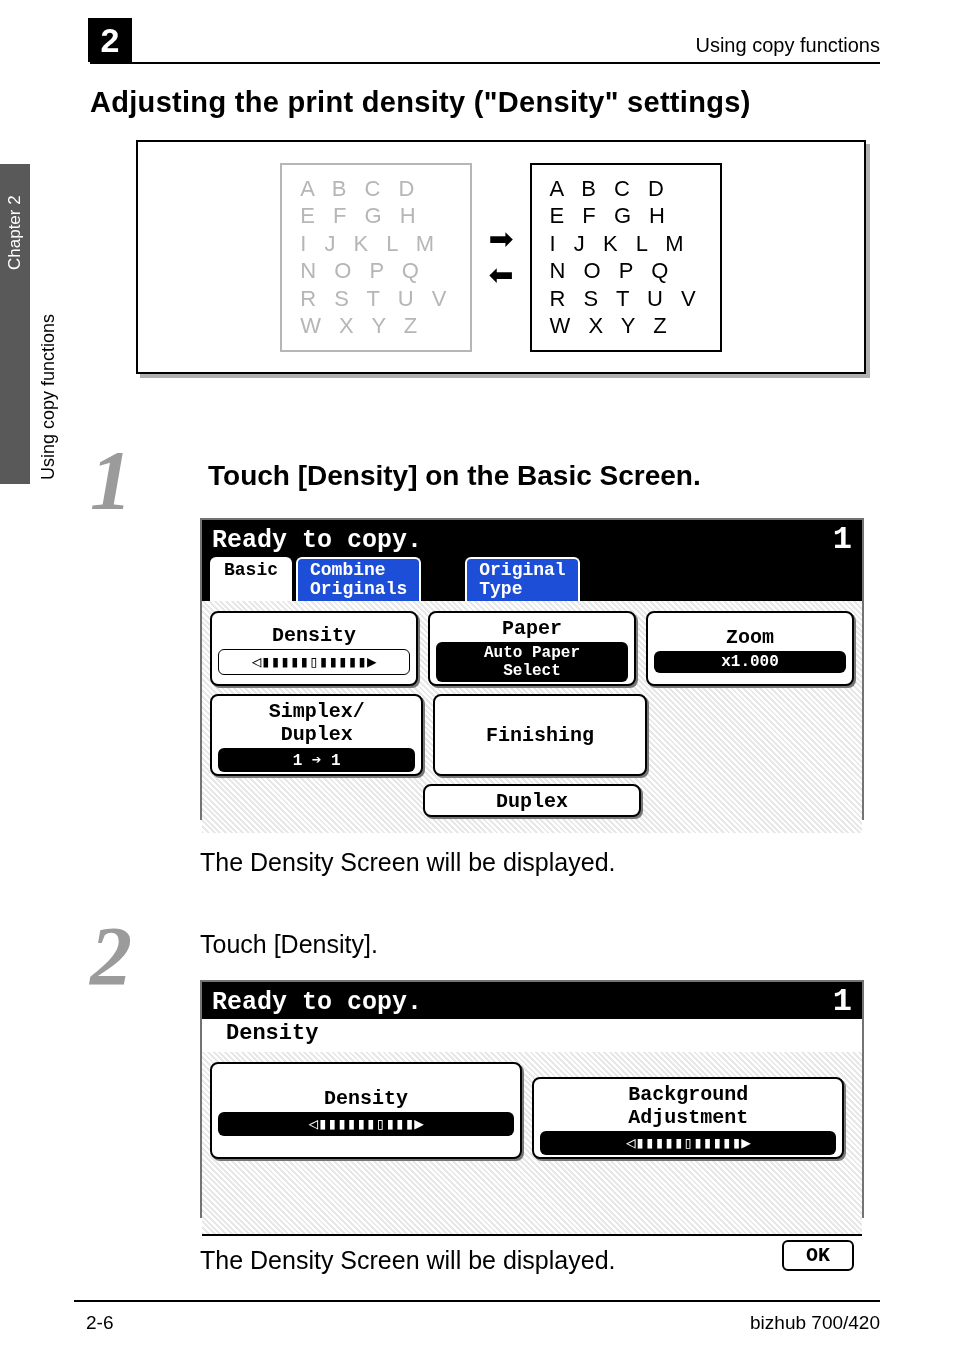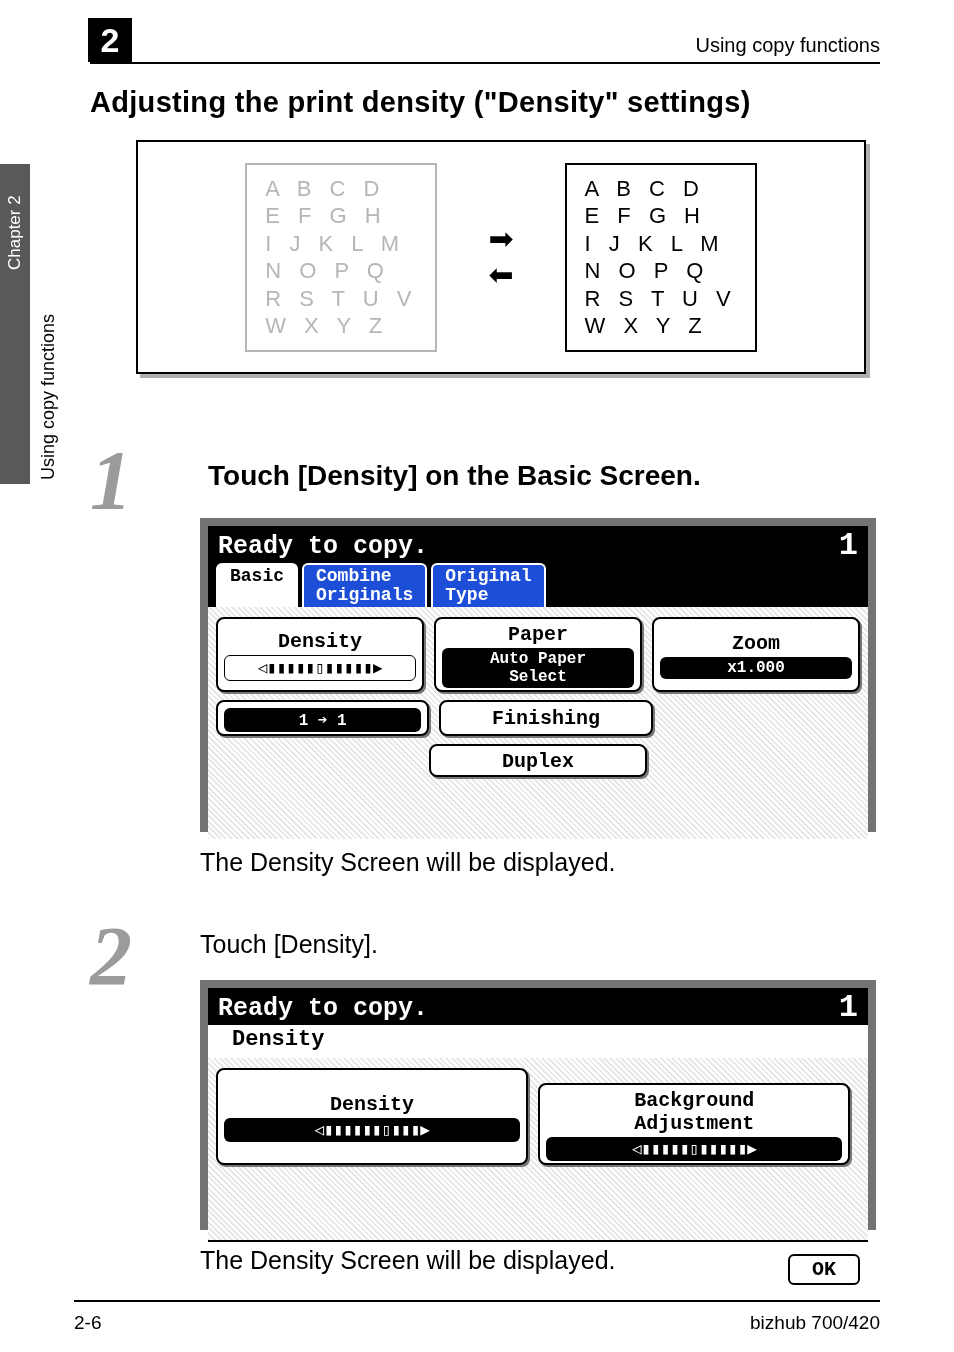--- a/index.html
+++ b/index.html
@@ -92,21 +92,21 @@
     position: absolute;
     left: 136px;
     top: 140px;
     width: 726px;
     height: 230px;
     border: 2px solid #000;
     box-shadow: 4px 4px 0 #b0b0b0;
     display: flex;
     align-items: center;
     justify-content: center;
-    gap: 51px;
+    gap: 16px;
   }
   .illus-page {
     border: 2px solid #000;
     padding: 10px 18px;
     font-family: "Arial Black", Arial, sans-serif;
     font-size: 22px;
     letter-spacing: 6px;
     line-height: 1.25;
   }
   .illus-page.light { color: #b6b6b6; border-color: #b6b6b6; }
@@ -149,21 +149,21 @@
   .step-body.b1 { top: 848px; }
   .step-body.b2 { top: 930px; }
   .step-body.b3 { top: 1246px; }
 
   
   .lcd {
     position: absolute;
     left: 200px;
     width: 660px;
     background: #fff;
-    border: 8px solid #737373;
+    border: 2px solid #737373;
     font-family: "Lucida Console", "Courier New", monospace;
   }
   .lcd.s1 { top: 518px; height: 298px; }
   .lcd.s2 { top: 980px; height: 234px; }
 
   .lcd-header {
     background: #000;
     color: #fff;
     padding: 6px 10px 2px 10px;
     display: flex;
@@ -239,21 +239,21 @@
     font-weight: bold;
     padding: 2px 0 6px 24px;
     background: #fff;
   }
 
   .ok-row {
     display: flex;
     justify-content: flex-end;
     background: #fff;
     border-top: 2px solid #000;
-    padding: 12px 8px;
+    padding: 4px 8px;
   }
   .ok-btn {
     border: 2px solid #000;
     border-radius: 6px;
     padding: 2px 22px;
     font-size: 20px;
     font-weight: bold;
     background:#fff;
   }
 
@@ -261,21 +261,21 @@
   .foot-rule {
     position: absolute;
     left: 74px;
     top: 1300px;
     width: 806px;
     height: 1.5px;
     background: #000;
   }
   .foot-left {
     position: absolute;
-    left: 74px;
+    left: 86px;
     top: 1312px;
     font-size: 19px;
   }
   .foot-right {
     position: absolute;
     right: 74px;
     top: 1312px;
     font-size: 19px;
   }
 </style>
@@ -320,41 +320,43 @@
 
 <div class="lcd s1">
   <div class="lcd-header">
     <span>Ready to copy.</span>
     <span class="count">1</span>
   </div>
   <div class="lcd-tabs">
     <div class="lcd-tab active">Basic</div>
     <div class="lcd-tab inactive" style="white-space:pre;">Combine
 Originals</div>
-    <div class="lcd-tab inactive" style="white-space:pre;">Original
+    <div class="lcd-tab inactive" style="white-space:pre;margin-left:40px;">Original
 Type</div>
   </div>
   <div class="lcd-body">
     <div class="row">
       <div class="btn wide">
         <span>Density</span>
         <span class="sub white">◁▮▮▮▮▮▯▮▮▮▮▮▶</span>
       </div>
       <div class="btn wide">
         <span>Paper</span>
         <span class="sub" style="white-space:pre;">Auto Paper
 Select</span>
       </div>
       <div class="btn wide">
         <span>Zoom</span>
         <span class="sub">x1.000</span>
       </div>
     </div>
     <div class="row">
       <div class="btn wide">
+        <span style="white-space:pre;">Simplex/
+Duplex</span>
         <span class="sub">1 ➔ 1</span>
       </div>
       <div class="btn wide">
         <span>Finishing</span>
       </div>
       <div style="flex:1;"></div>
     </div>
     <div class="row">
       <div style="flex:1;"></div>
       <div class="btn wide">

